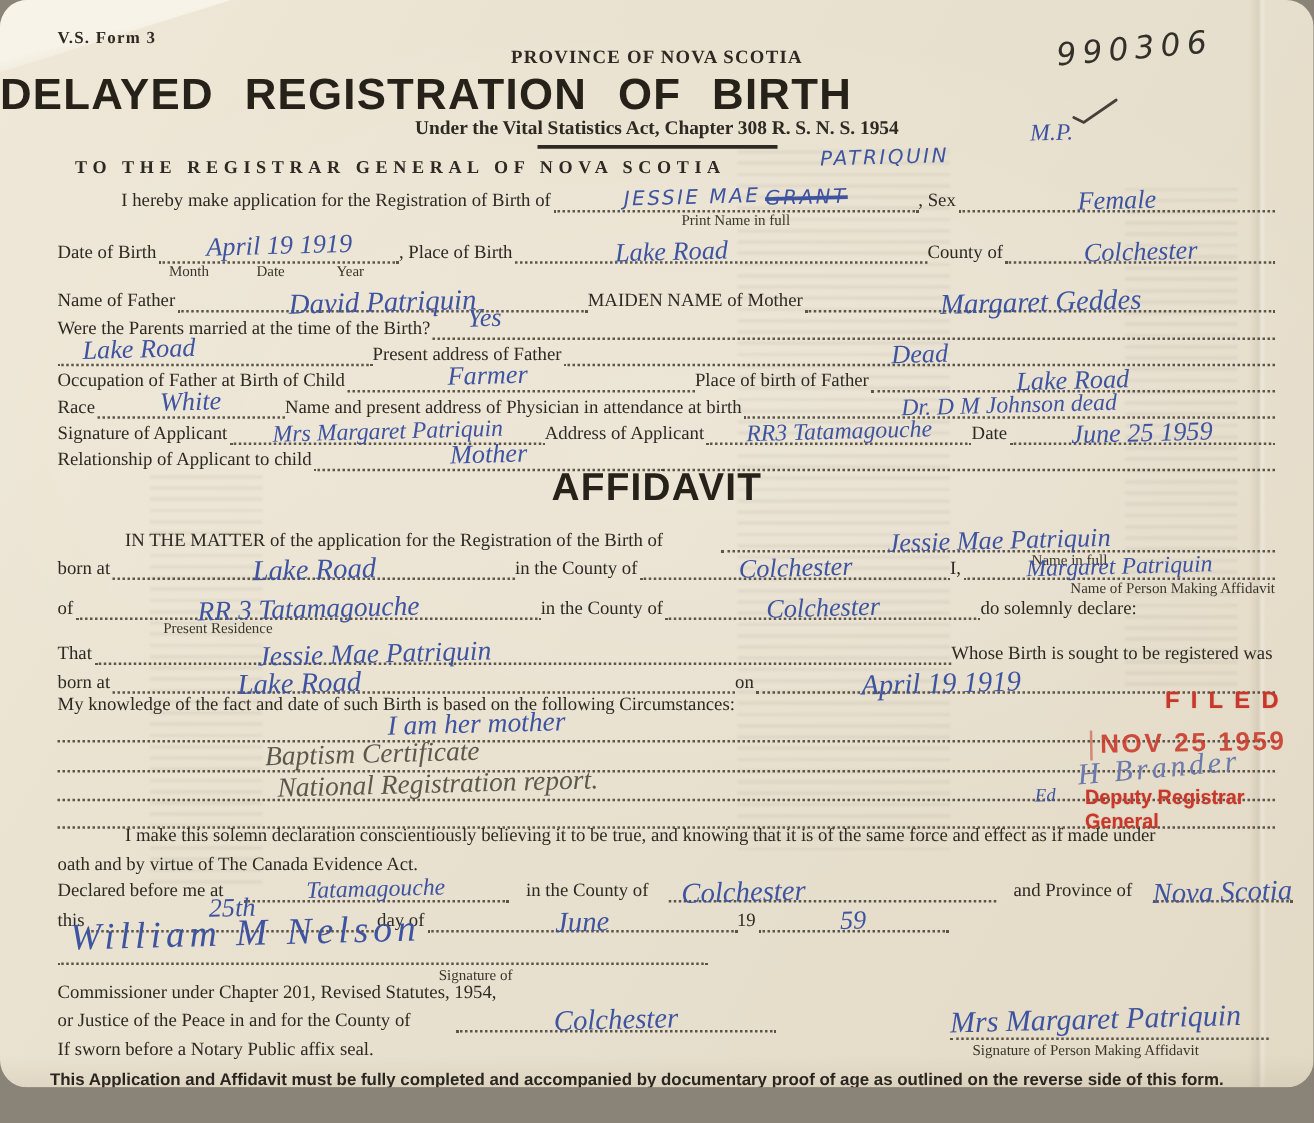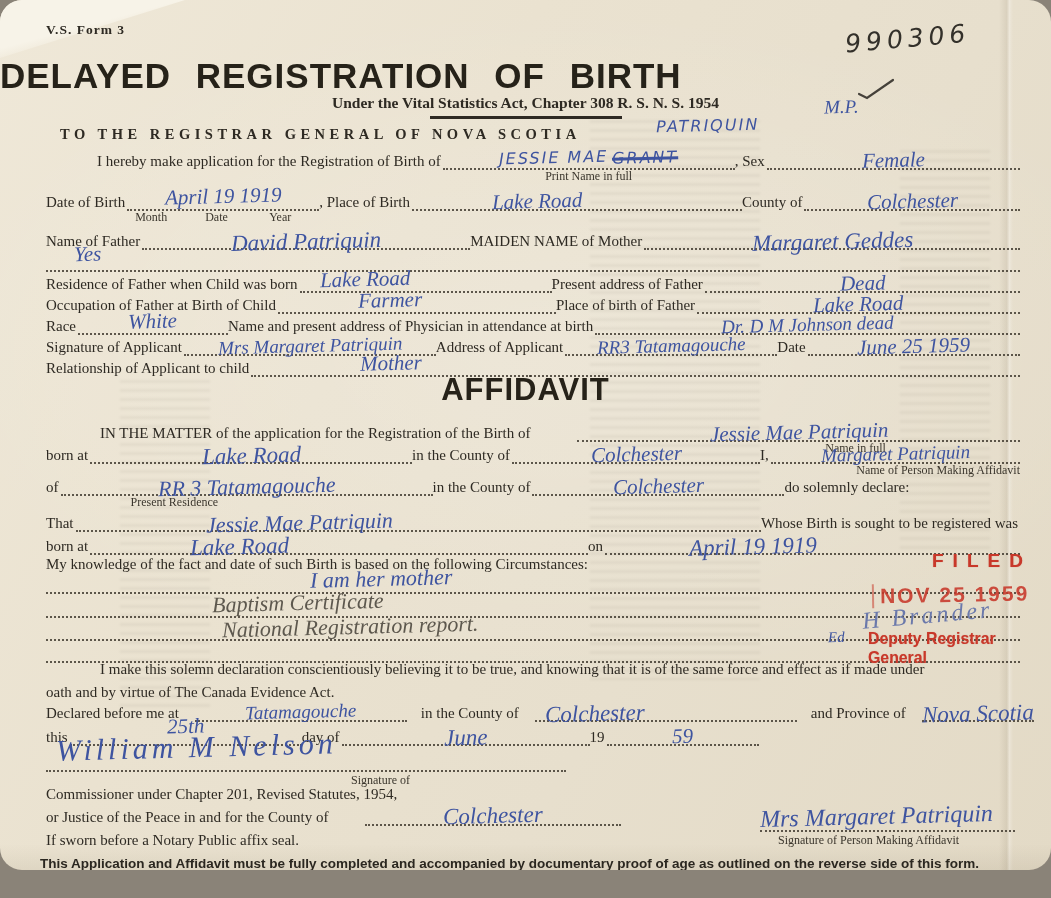--- a/index.html
+++ b/index.html
@@ -60,20 +60,21 @@
 <div id="paper">
 
   <div class="tear"></div>
   <div class="crease-r"></div>
   <div class="crease-b"></div>
   <div class="bleed" style="left:120px;top:380px;width:90px;height:330px;"></div>
   <div class="bleed" style="left:590px;top:120px;width:170px;height:560px;"></div>
   <div class="bleed" style="left:900px;top:150px;width:90px;height:400px;"></div>
 
   <span class="abs b" style="left:46px;top:22px;font-size:13.5px;letter-spacing:1px;">V.S. Form 3</span>
+  <div class="abs province" style="left:0;right:0;top:38px;text-align:center;">PROVINCE OF NOVA SCOTIA</div>
   <span class="abs hw hwnum" style="left:845px;top:26px;">990306</span>
   <div class="abs title" style="left:0;right:0;top:56px;">DELAYED REGISTRATION OF BIRTH</div>
   <div class="abs subtitle" style="left:0;right:0;top:94px;text-align:center;">Under the Vital Statistics Act, Chapter 308 R. S. N. S. 1954</div>
   <div class="rule" style="left:430px;top:116px;width:192px;"></div>
   <svg class="abs" style="left:855px;top:76px;" width="42" height="24" viewBox="0 0 42 24">
     <path d="M4 18 L12 22 L38 4" stroke="#45413a" stroke-width="2.2" fill="none" stroke-linecap="round"></path>
   </svg>
   <span class="abs hw" style="left:824px;top:97px;font-size:19px;">M.P.</span>
 
   <div class="abs addressee" style="left:60px;top:126px;">TO THE REGISTRAR GENERAL OF NOVA SCOTIA</div>
@@ -115,27 +116,27 @@
     <span class="fill" style="flex:0 0 328px;">
       <span class="hw" style="font-size:23px;">David Patriquin</span>
     </span>
     <span class="lbl">MAIDEN NAME of Mother</span>
     <span class="fill grow">
       <span class="hw" style="font-size:23px;">Margaret Geddes</span>
     </span>
   </div>
 
   <div class="row" style="top:250px;">
+    <span class="lbl">Were the Parents married at the time of the Birth?</span>
     <span class="fill grow" style="text-align:left;">
       <span class="hw" style="left:28px;top:-6px;">Yes</span>
     </span>
   </div>
 
   <div class="row" style="top:271px;">
-    <span class="lbl">Residence of Father when Child was born</span>
     <span class="fill" style="flex:0 0 252px;text-align:left;">
       <span class="hw" style="left:20px;top:-2px;">Lake Road</span>
     </span>
     <span class="lbl">Present address of Father</span>
     <span class="fill grow">
       <span class="hw">Dead</span>
     </span>
   </div>
 
   <div class="row" style="top:292px;">

